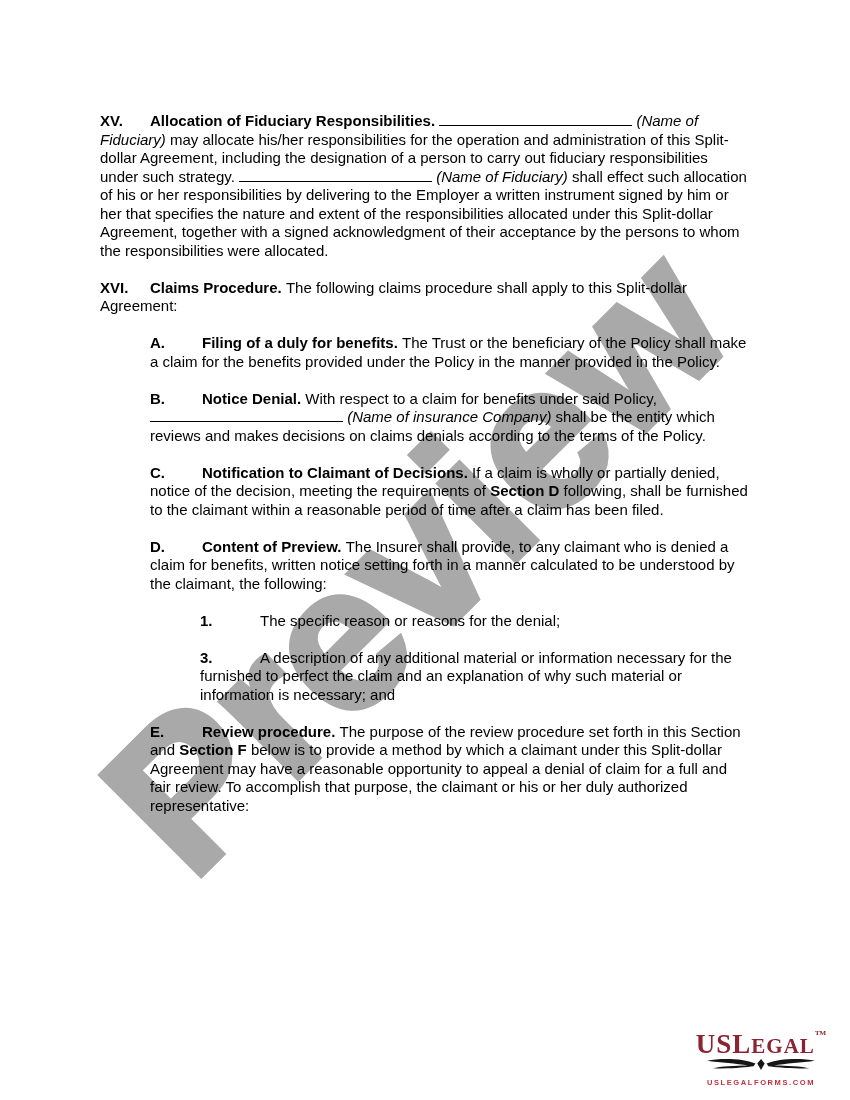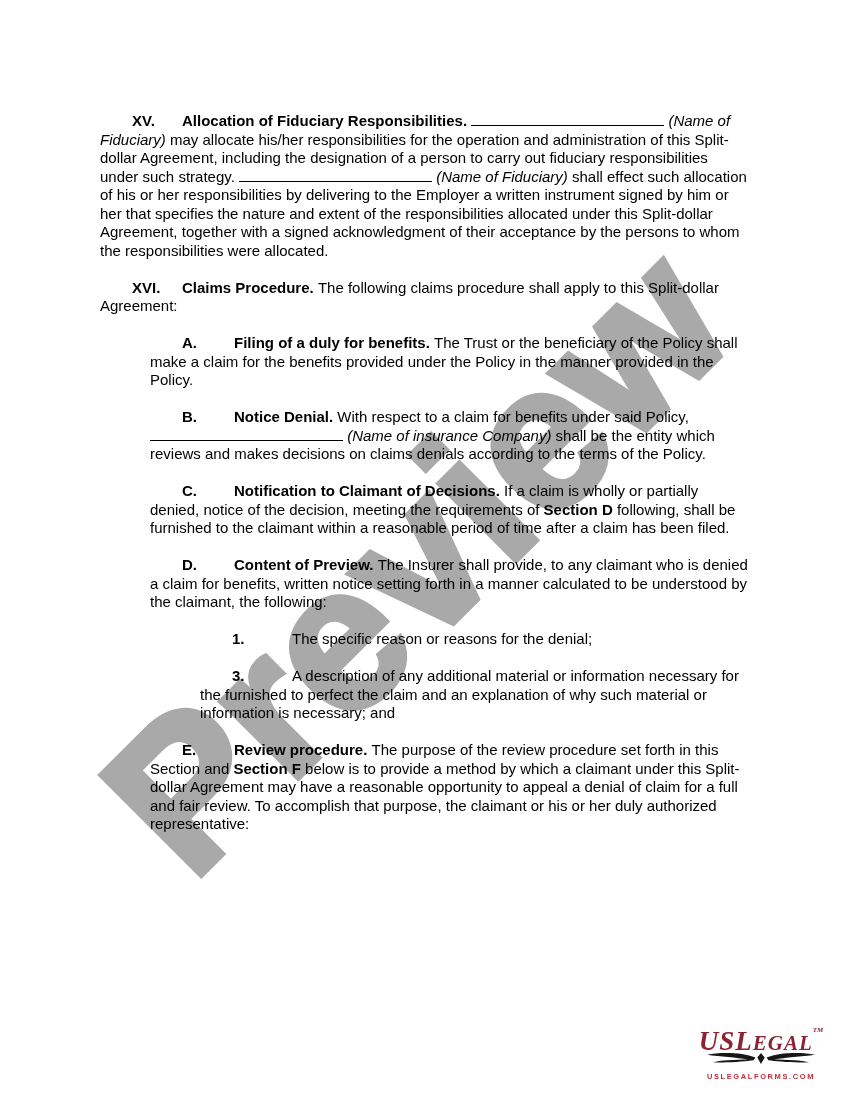--- a/index.html
+++ b/index.html
@@ -11,32 +11,32 @@
              font-weight:700;font-size:205px;line-height:1;
              font-family:"Liberation Sans",sans-serif;
              color:#a9a9a9;-webkit-text-stroke:6px #a9a9a9;
              white-space:nowrap;z-index:0;user-select:none;}
   
   .doc{position:absolute;left:100px;top:112px;width:650px;z-index:1;
        font-size:15px;line-height:18.5px;color:#000;}
   .para{margin:0 0 18.5px 0;}
   .para.lvl1{margin-left:50px;width:598px;}
   .para.lvl2{margin-left:100px;width:545px;}
-  .plabel{display:inline-block;font-weight:bold;margin-left:32px;}
+  .plabel{display:inline-block;font-weight:bold;}
   .lvl0 .plabel{width:50px;}
   .lvl1 .plabel{width:52px;}
   .lvl2 .plabel{width:60px;}
   .b{font-weight:bold;}
   .i{font-style:italic;}
   .blank{display:inline-block;width:193px;height:13px;
          border-bottom:1.6px solid #000;vertical-align:baseline;}
   
   .logo{position:absolute;left:692px;top:1020px;width:138px;text-align:center;z-index:1;}
   .logo-line1{font-family:"Liberation Serif",serif;font-weight:bold;color:#8b2332;
-              letter-spacing:1px;line-height:20px;white-space:nowrap;font-style:italic;}
+              letter-spacing:1px;line-height:26px;white-space:nowrap;}
   .logo-us,.logo-l{font-size:27px;}
   .logo-egal{font-size:21px;}
   .logo-tm{font-size:7px;vertical-align:18px;letter-spacing:0;}
   .wings{display:block;margin:-3px auto 0 auto;}
   .logo-url{font-size:7.5px;font-weight:bold;letter-spacing:1.6px;color:#c13040;
             margin-top:7px;font-family:"Liberation Sans",sans-serif;}
 </style>
 </head>
 <body>
 

